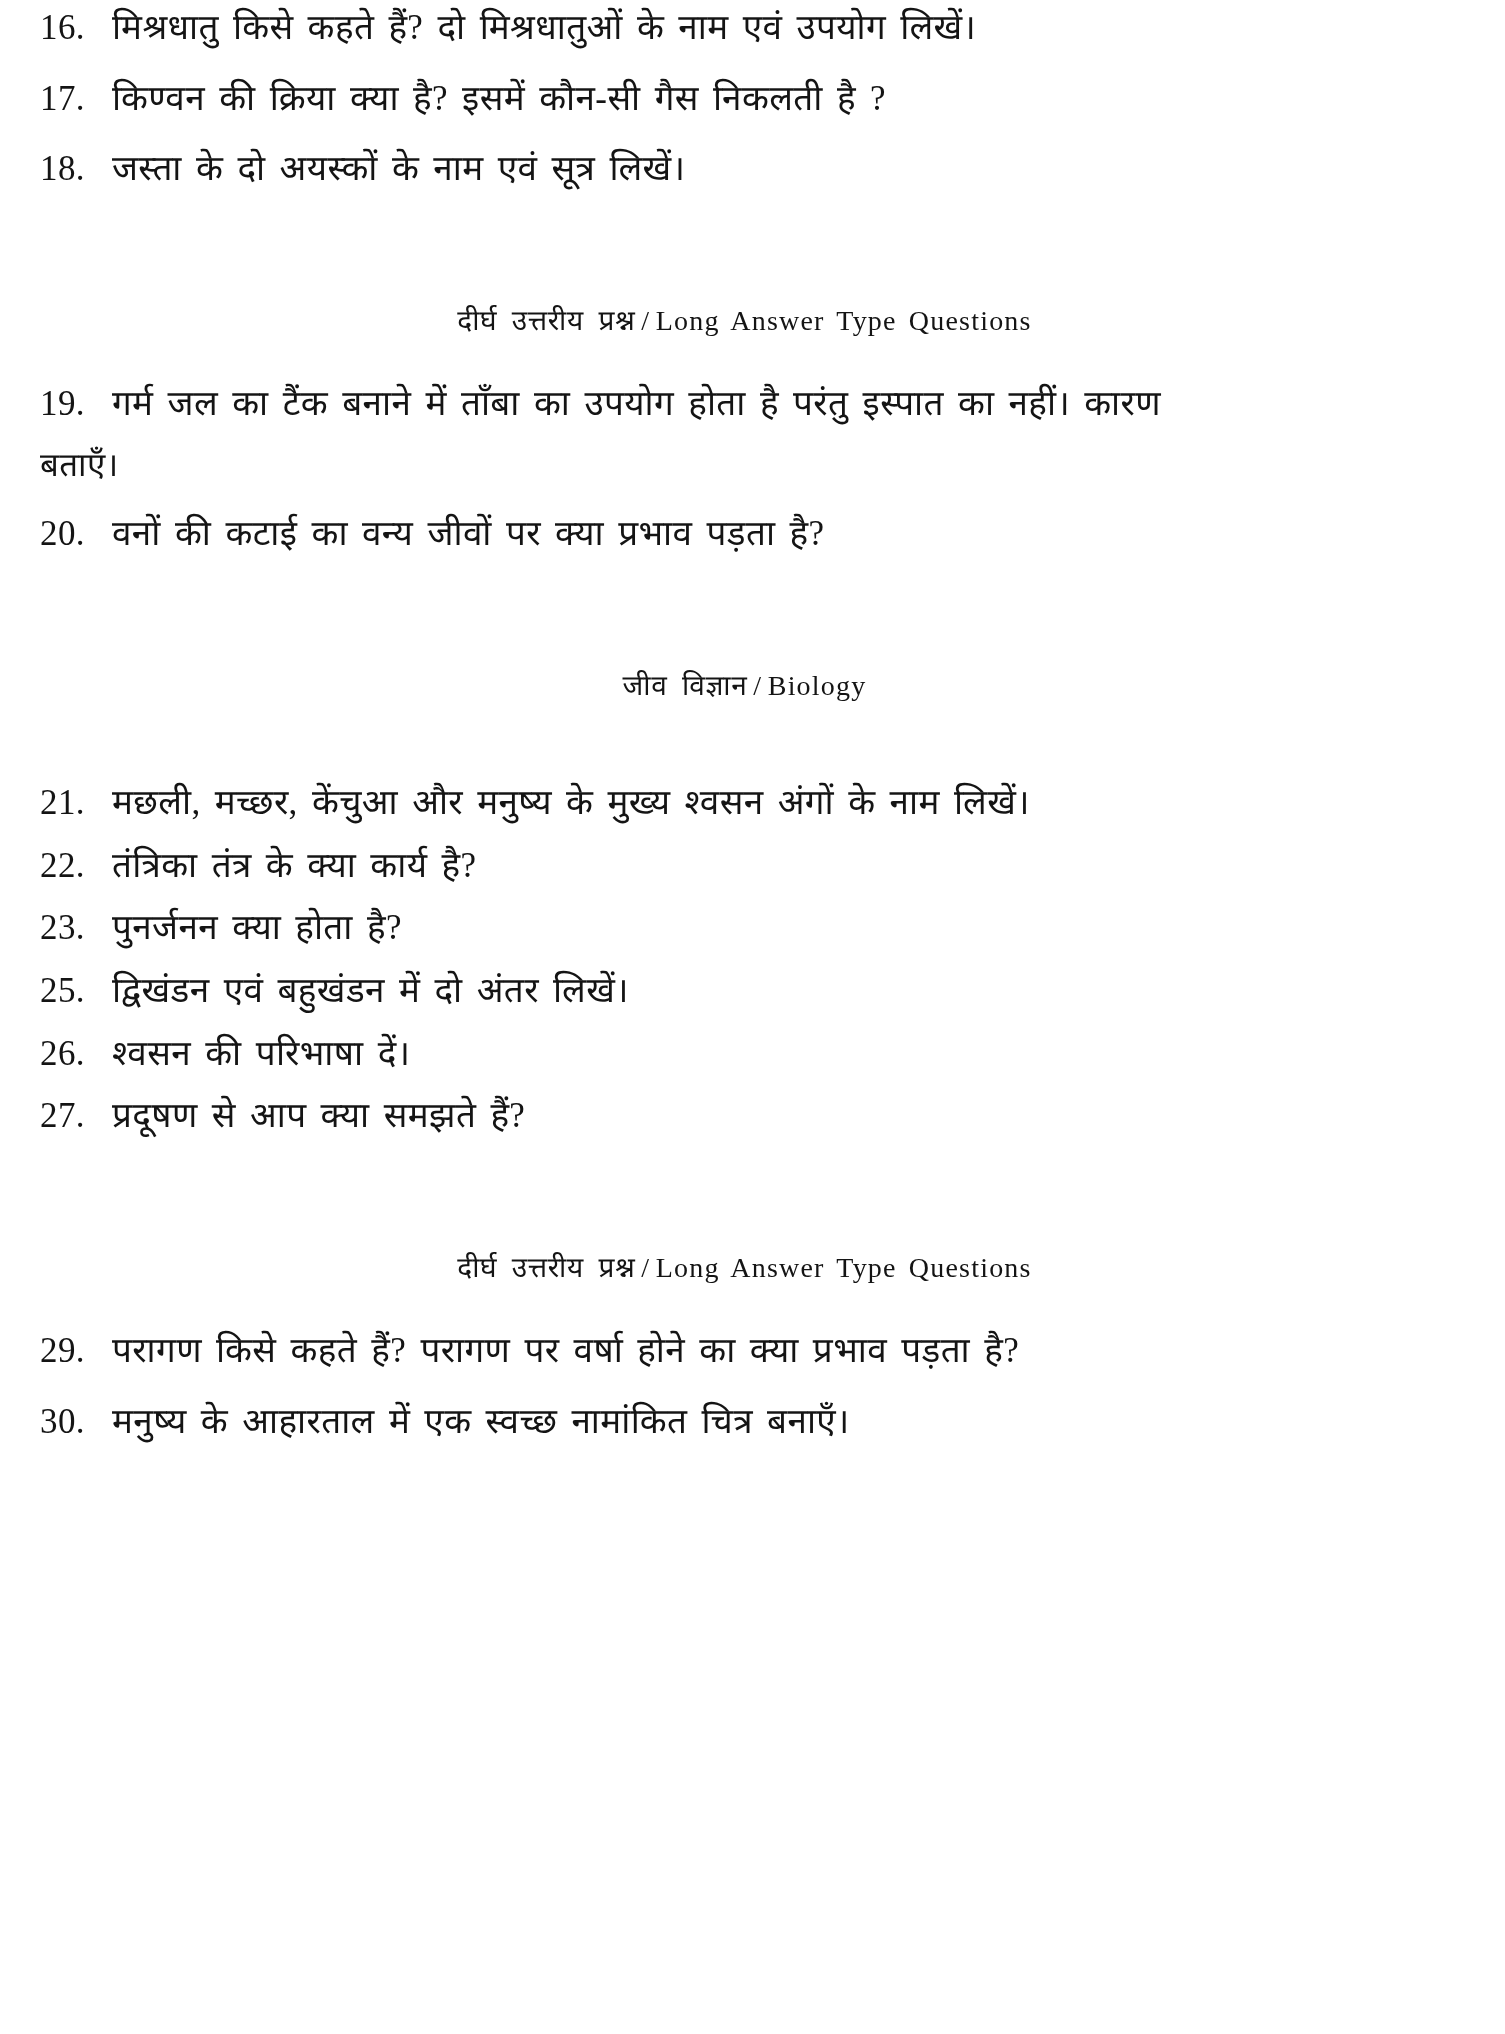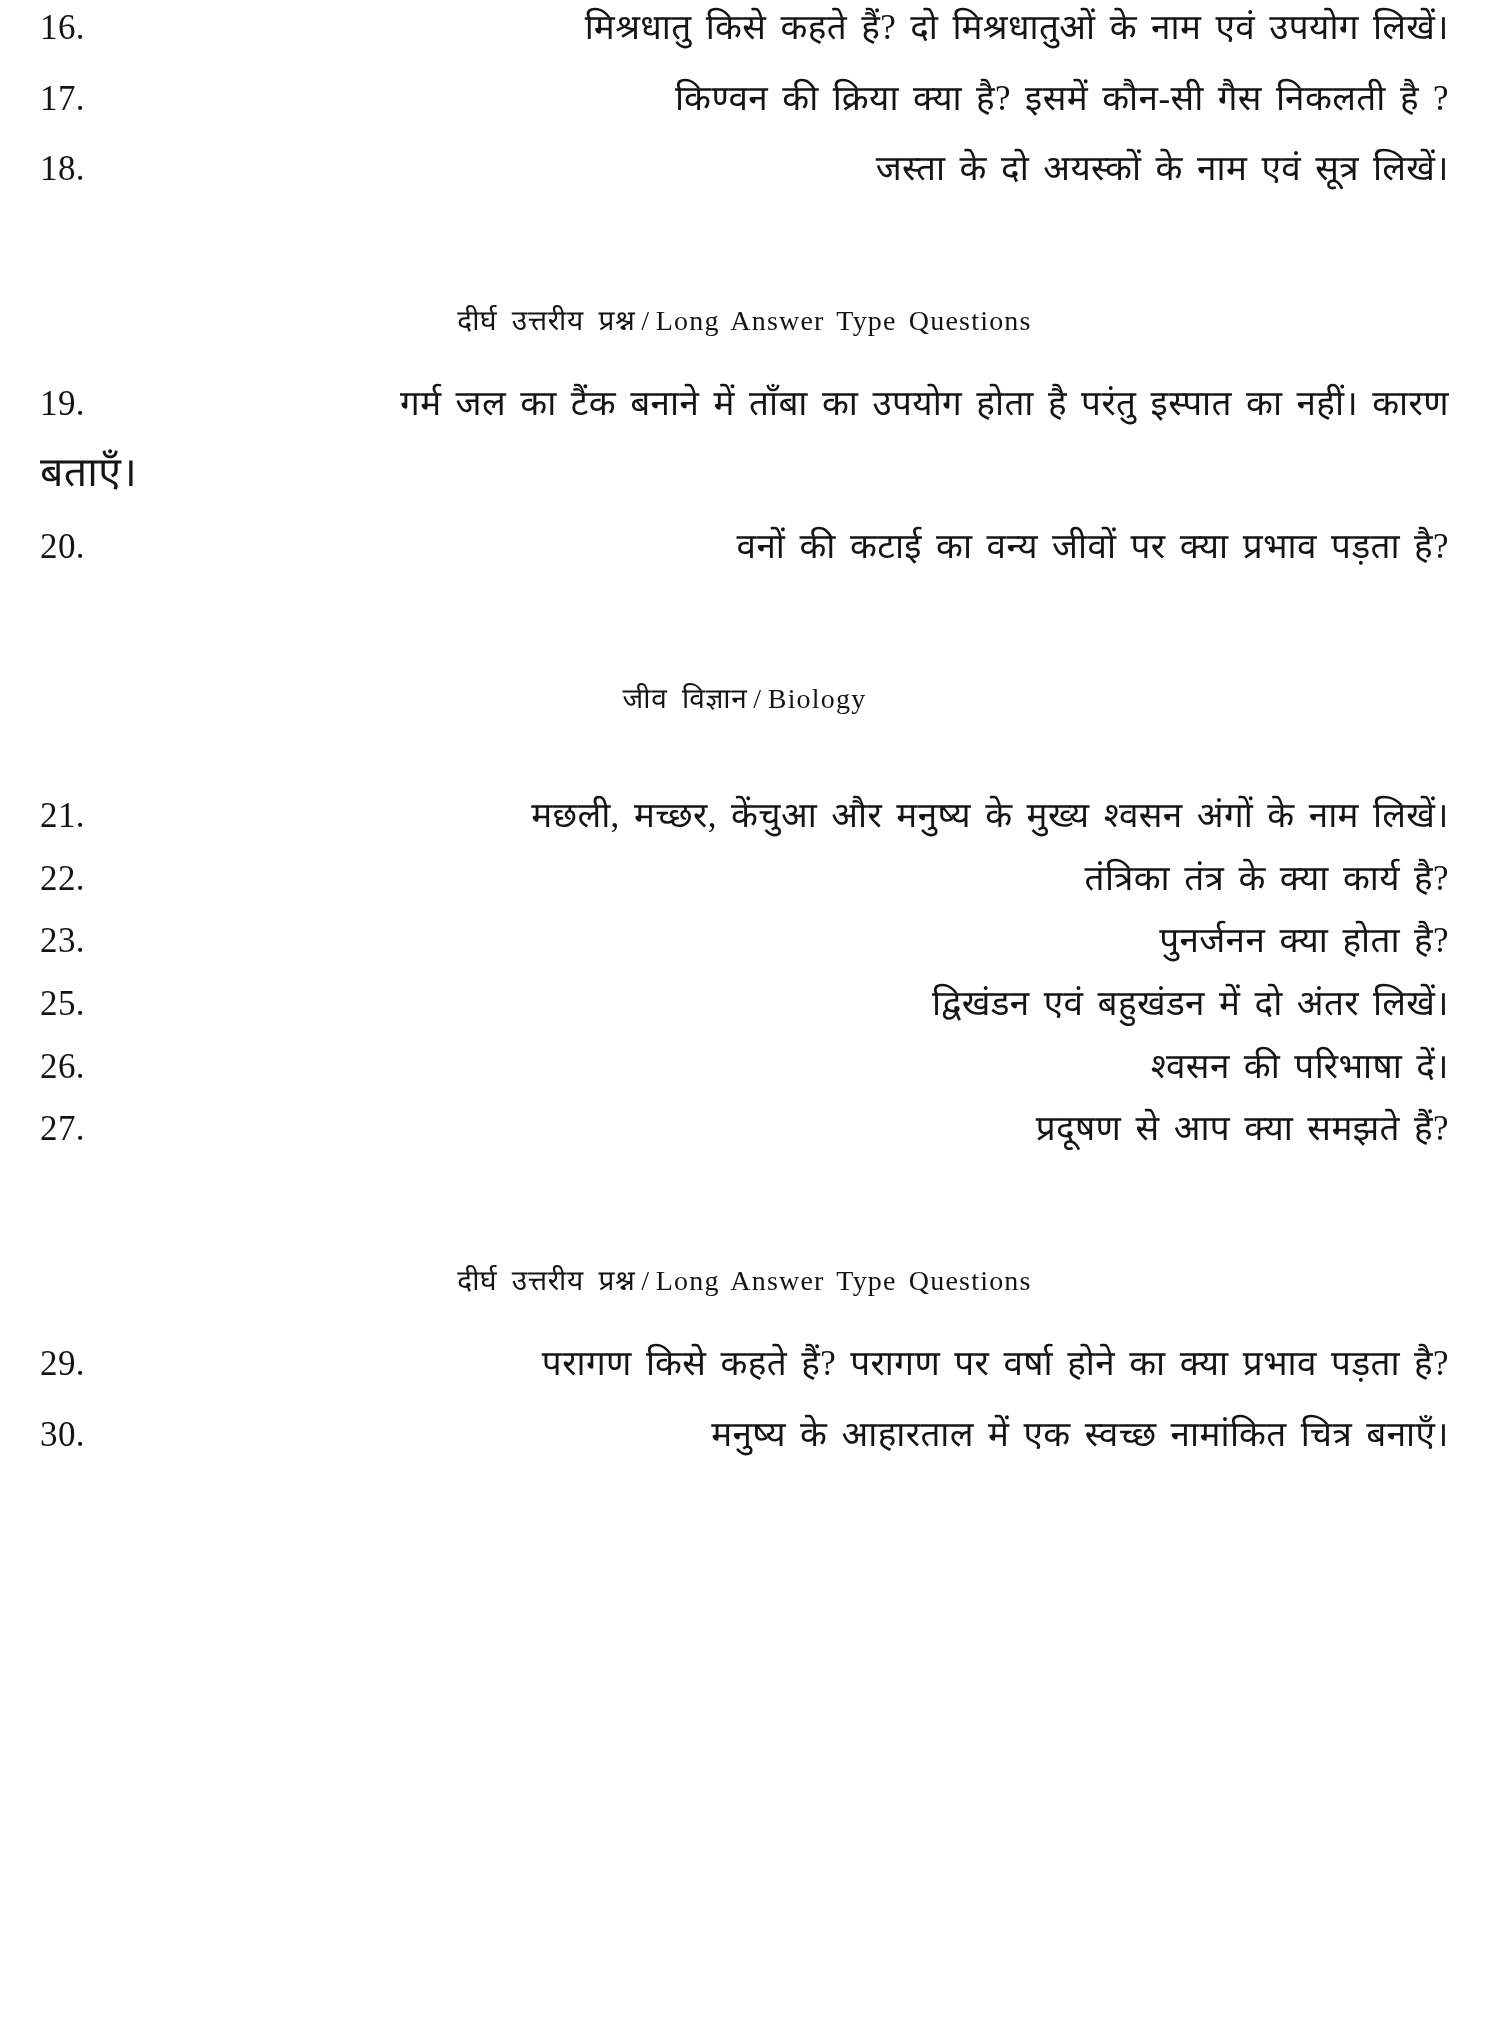--- a/index.html
+++ b/index.html
@@ -37,21 +37,20 @@
   .qnum {
     flex: 0 0 auto;
     min-width: 66px;
     padding-right: 6px;
     white-space: nowrap;
     font-size: 35px;
   }
   .qtext {
     flex: 1 1 auto;
     display: block;
-    text-align: right;
   }
 
   
   .heading {
     text-align: center;
     font-size: 28px;
     line-height: 1.5;
     letter-spacing: 0.6px;
     word-spacing: 7px;
     color: #141414;
@@ -64,21 +63,21 @@
 
   
   .sp-xxl { height: 96px; }
   .sp-md  { height: 34px; }
   .sp-xs  { height: 8px; }
 
   .block { margin: 0; padding: 0; }
 
   
   .cont {
-    font-size: 41px;
+    font-size: 33px;
     line-height: 1.62;
     letter-spacing: 0.4px;
     word-spacing: 5px;
     color: #141414;
     margin: 0 0 6px 0;
     padding-left: 0;
   }
 </style>
 </head>
 <body>

